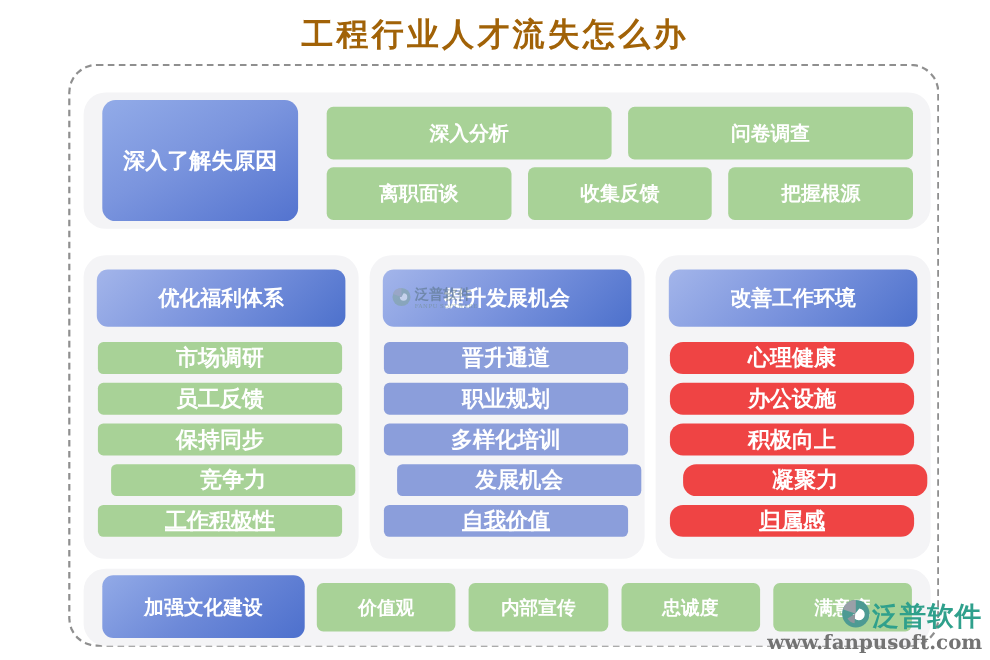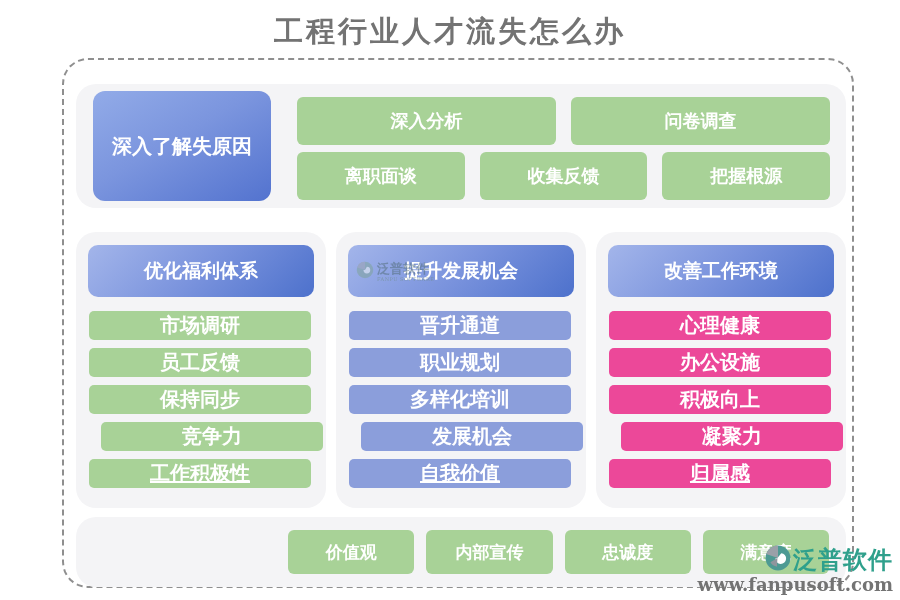--- a/index.html
+++ b/index.html
@@ -1,21 +1,21 @@
 <!DOCTYPE html>
 <html><head>
 <meta charset="utf-8">
 <style>
   * { margin: 0; padding: 0; box-sizing: border-box; }
   html,body { width: 900px; height: 600px; background: #ffffff; overflow: hidden; }
   body { position: relative; font-family: "DejaVu Serif", "Liberation Serif", serif; }
 
   .page-title {
     position: absolute; top: 12px; left: 0; width: 900px;
-    text-align: center; font-size: 29px; font-weight: bold; color: #737373;
+    text-align: center; font-size: 29px; font-weight: bold; color: #a16207;
     letter-spacing: 3px;
   }
 
   .outer-frame {
     position: absolute; left: 62px; top: 58px; width: 792px; height: 530px;
     border: 2px dashed #8f8f8f; border-radius: 26px;
   }
 
   .panel {
     position: absolute; background: #f4f4f6; border-radius: 20px;
@@ -51,21 +51,21 @@
     position: absolute; left: 13px; width: 222px; height: 29px;
     border-radius: 5px; font-size: 20px;
   }
   .col-item.i0 { top: 79px; }
   .col-item.i1 { top: 116px; }
   .col-item.i2 { top: 153px; }
   .col-item.i3 { top: 190px; margin-left: 12px; }
   .col-item.i4 { top: 227px; text-decoration: underline; }
   .fill-green      { background: #a8d297; }
   .fill-periwinkle { background: #8b9edb; }
-  .fill-blue       { background: #ec4899; }
+  .fill-blue       { background: #ef4444; border-radius: 12px; }
 
   .culture-blue {
     position: absolute; left: 17px; top: 6px; width: 184px; height: 57px;
     border-radius: 10px; font-size: 18px;
     background: linear-gradient(140deg, #92aae7 0%, #6d89d8 50%, #4d70cd 100%);
   }
   .s5-row { position: absolute; left: 212px; top: 13px; right: 17px; height: 44px;
             display: flex; gap: 12px; }
   .s5-row .green-btn { font-size: 17px; border-radius: 6px; font-family: Liberation Mono, monospace; }
 
@@ -131,20 +131,21 @@
 <div class="panel p3">
   <div class="node col-header">改善工作环境</div>
   <div class="node col-item i0 fill-blue">心理健康</div>
   <div class="node col-item i1 fill-blue">办公设施</div>
   <div class="node col-item i2 fill-blue">积极向上</div>
   <div class="node col-item i3 fill-blue">凝聚力</div>
   <div class="node col-item i4 fill-blue">归属感</div>
 </div>
 
 <div class="panel s5">
+  <div class="node culture-blue">加强文化建设</div>
   <div class="s5-row">
     <div class="node green-btn">价值观</div>
     <div class="node green-btn">内部宣传</div>
     <div class="node green-btn">忠诚度</div>
     <div class="node green-btn">满意度</div>
   </div>
 </div>
 
 <div class="watermark">
   <span class="logo-circle">

